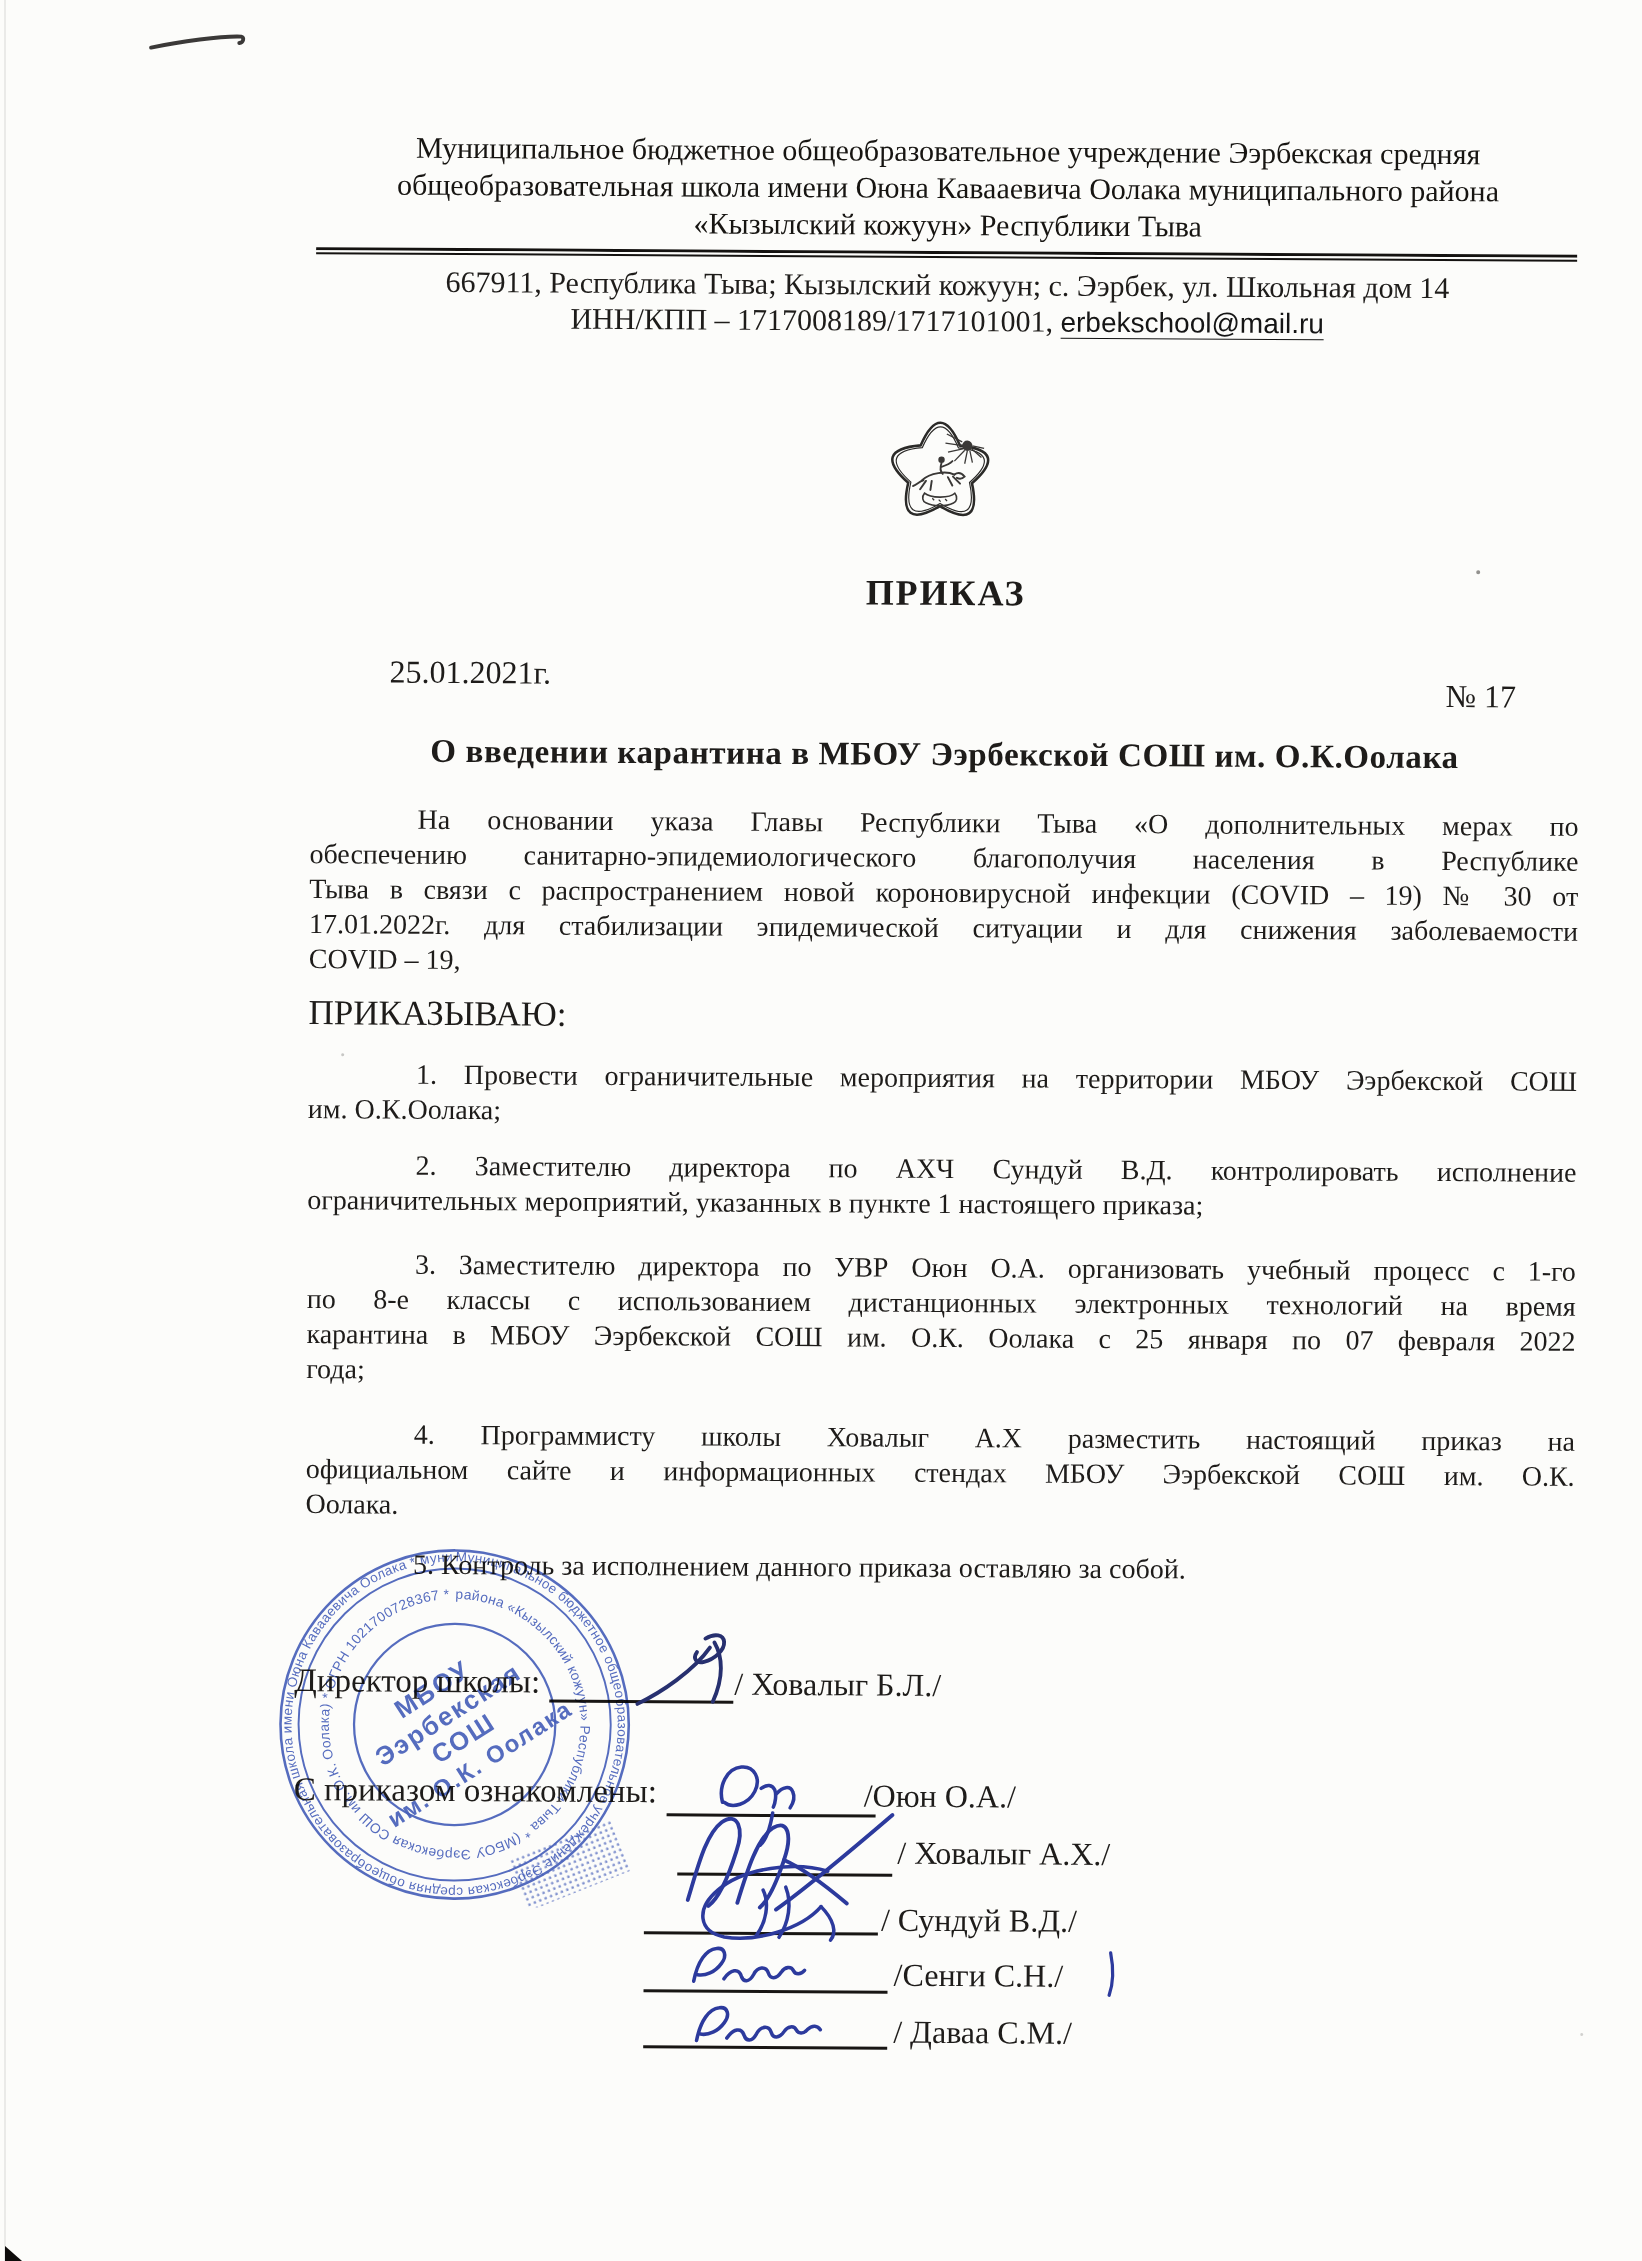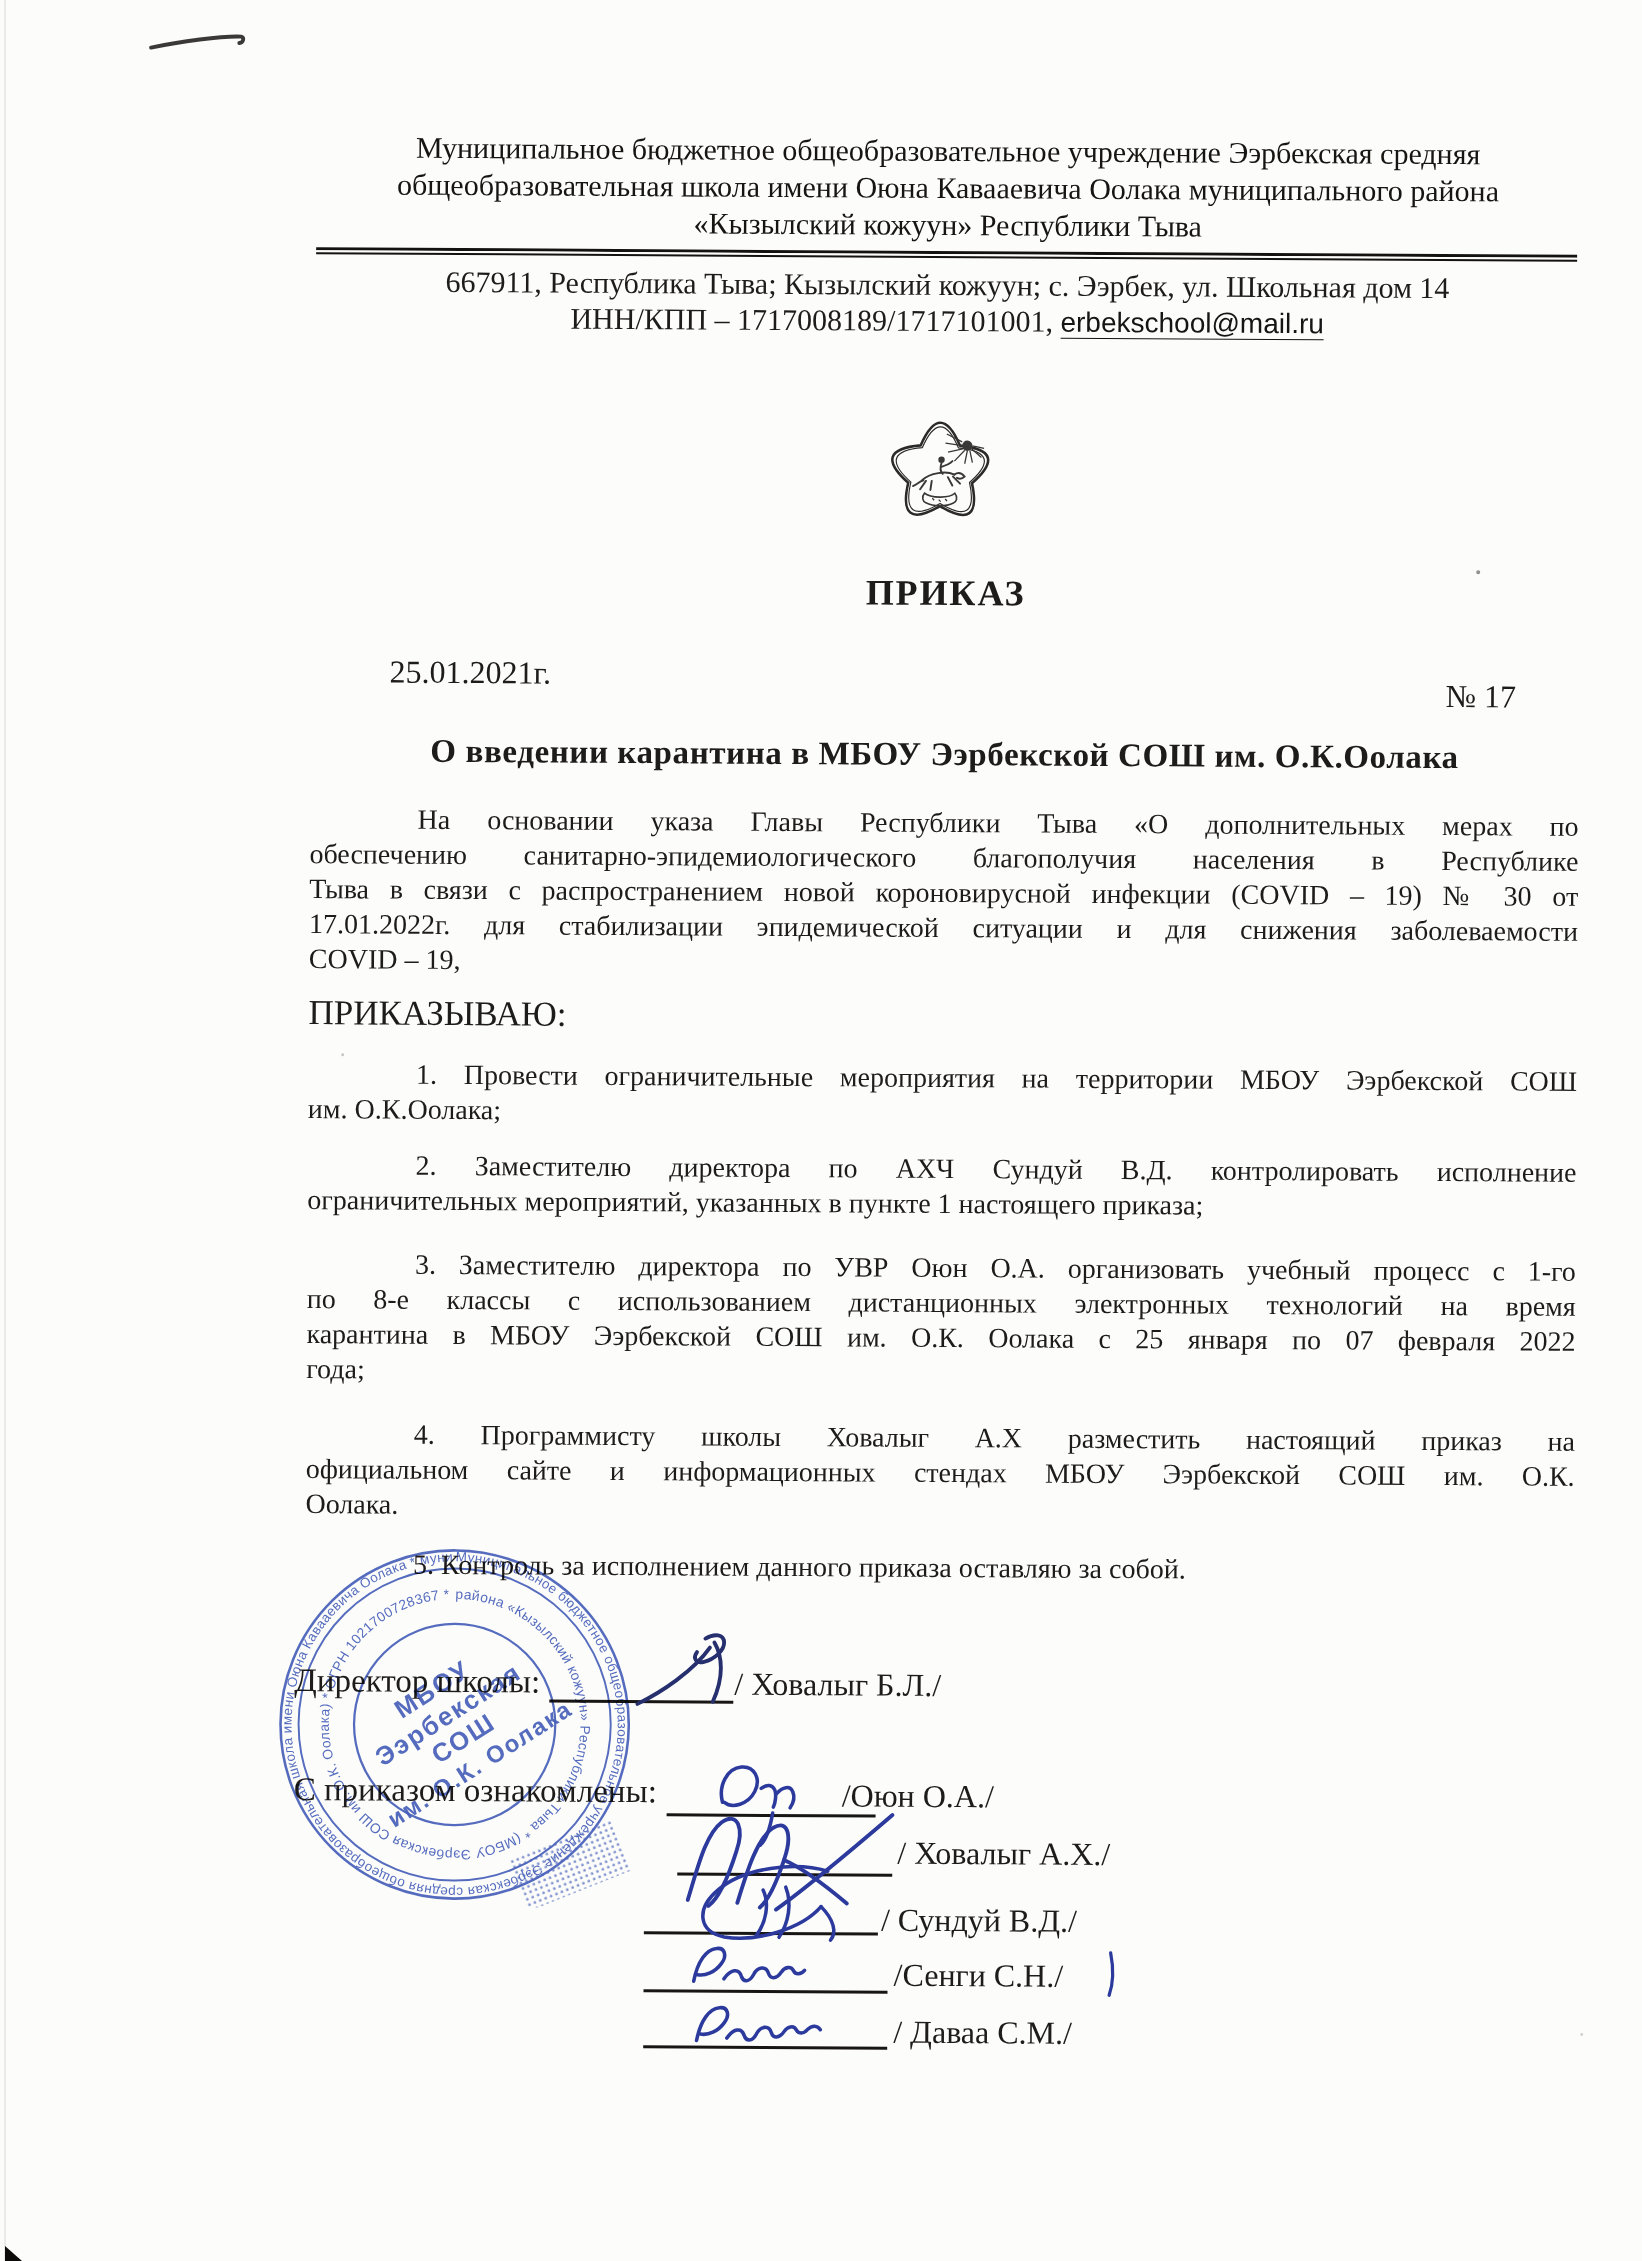--- a/index.html
+++ b/index.html
@@ -148,21 +148,21 @@
       <div class="ll ind">5. Контроль за исполнением данного приказа оставляю за собой.</div>
     </div>
 
     <div class="sig-label" style="left:298px;top:1666px;">Директор школы:</div>
     <div class="sig-line" style="left:553px;top:1702px;width:184px;"></div>
     <div class="sig-name" style="left:738px;top:1667px;">/ Ховалыг Б.Л./</div>
 
     <div class="sig-label" style="left:298px;top:1775px;">С приказом ознакомлены:</div>
 
     <div class="sig-line" style="left:671px;top:1815px;width:209px;"></div>
-    <div class="sig-name" style="left:846px;top:1778px;">/Оюн О.А./</div>
+    <div class="sig-name" style="left:868px;top:1778px;">/Оюн О.А./</div>
 
     <div class="sig-line" style="left:682px;top:1874px;width:215px;"></div>
     <div class="sig-name" style="left:902px;top:1835px;">/ Ховалыг А.Х./</div>
 
     <div class="sig-line" style="left:649px;top:1933px;width:234px;"></div>
     <div class="sig-name" style="left:886px;top:1902px;">/ Сундуй В.Д./</div>
 
     <div class="sig-line" style="left:649px;top:1991px;width:244px;"></div>
     <div class="sig-name" style="left:899px;top:1957px;">/Сенги С.Н./</div>
 

